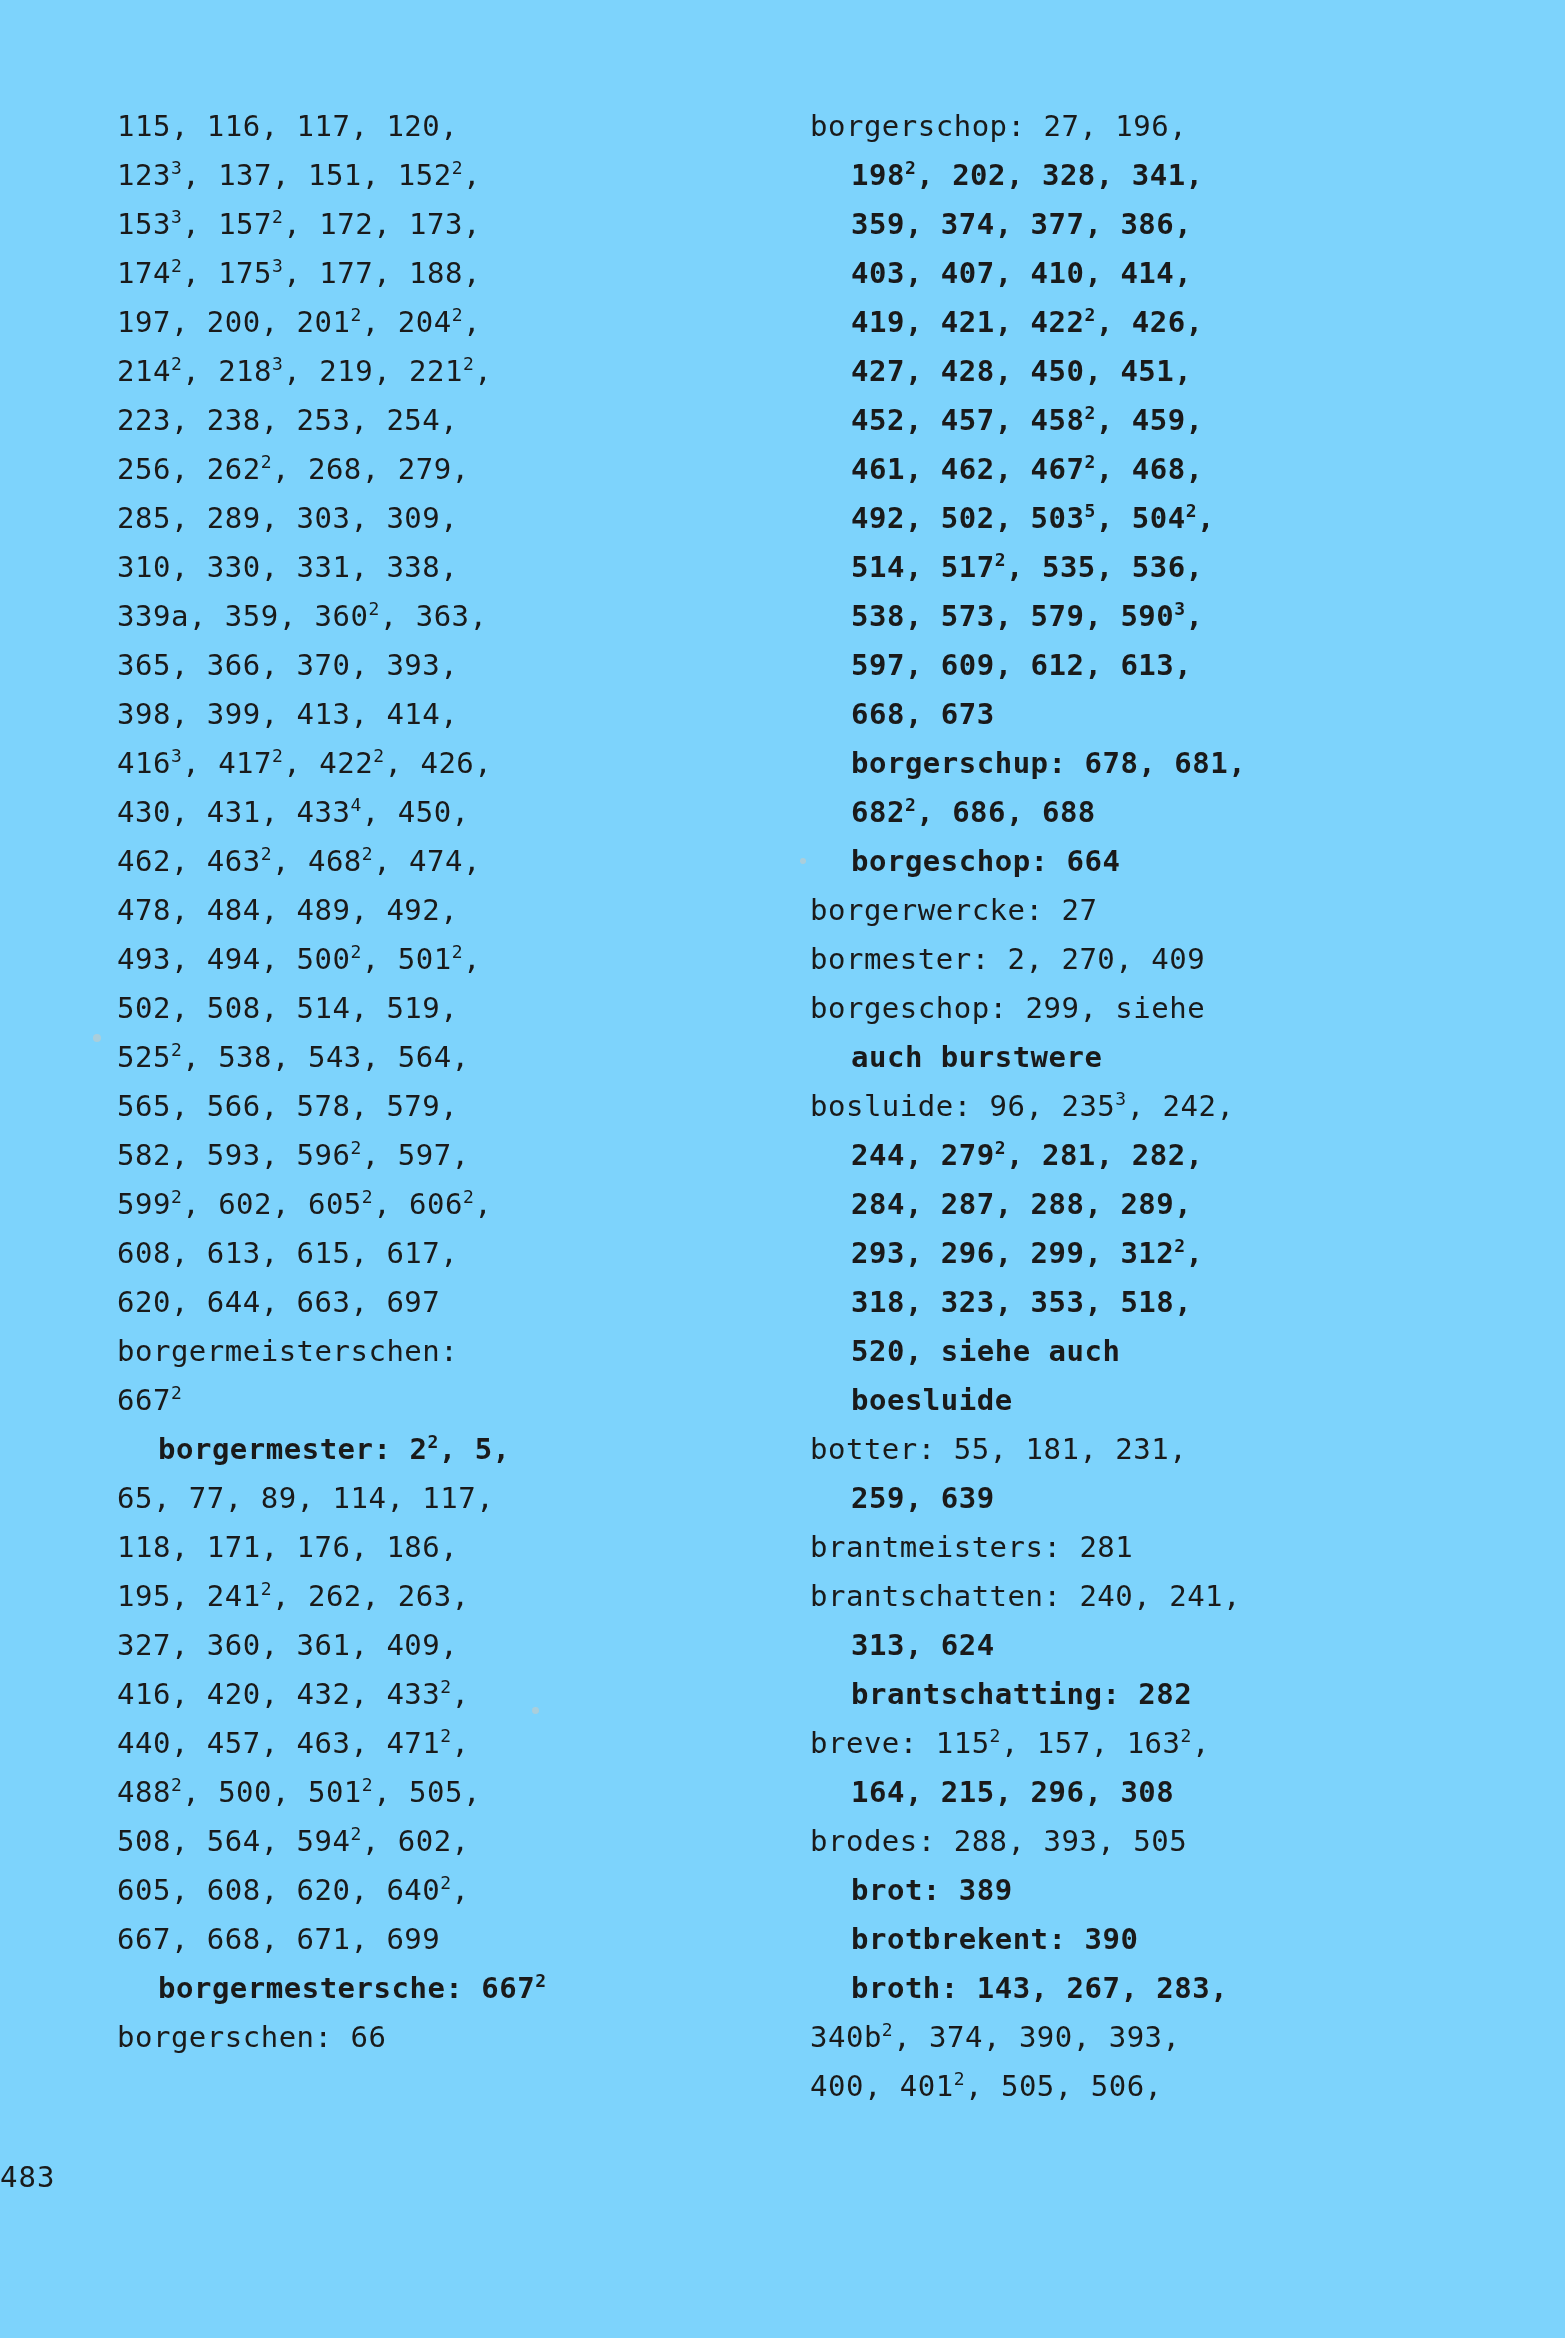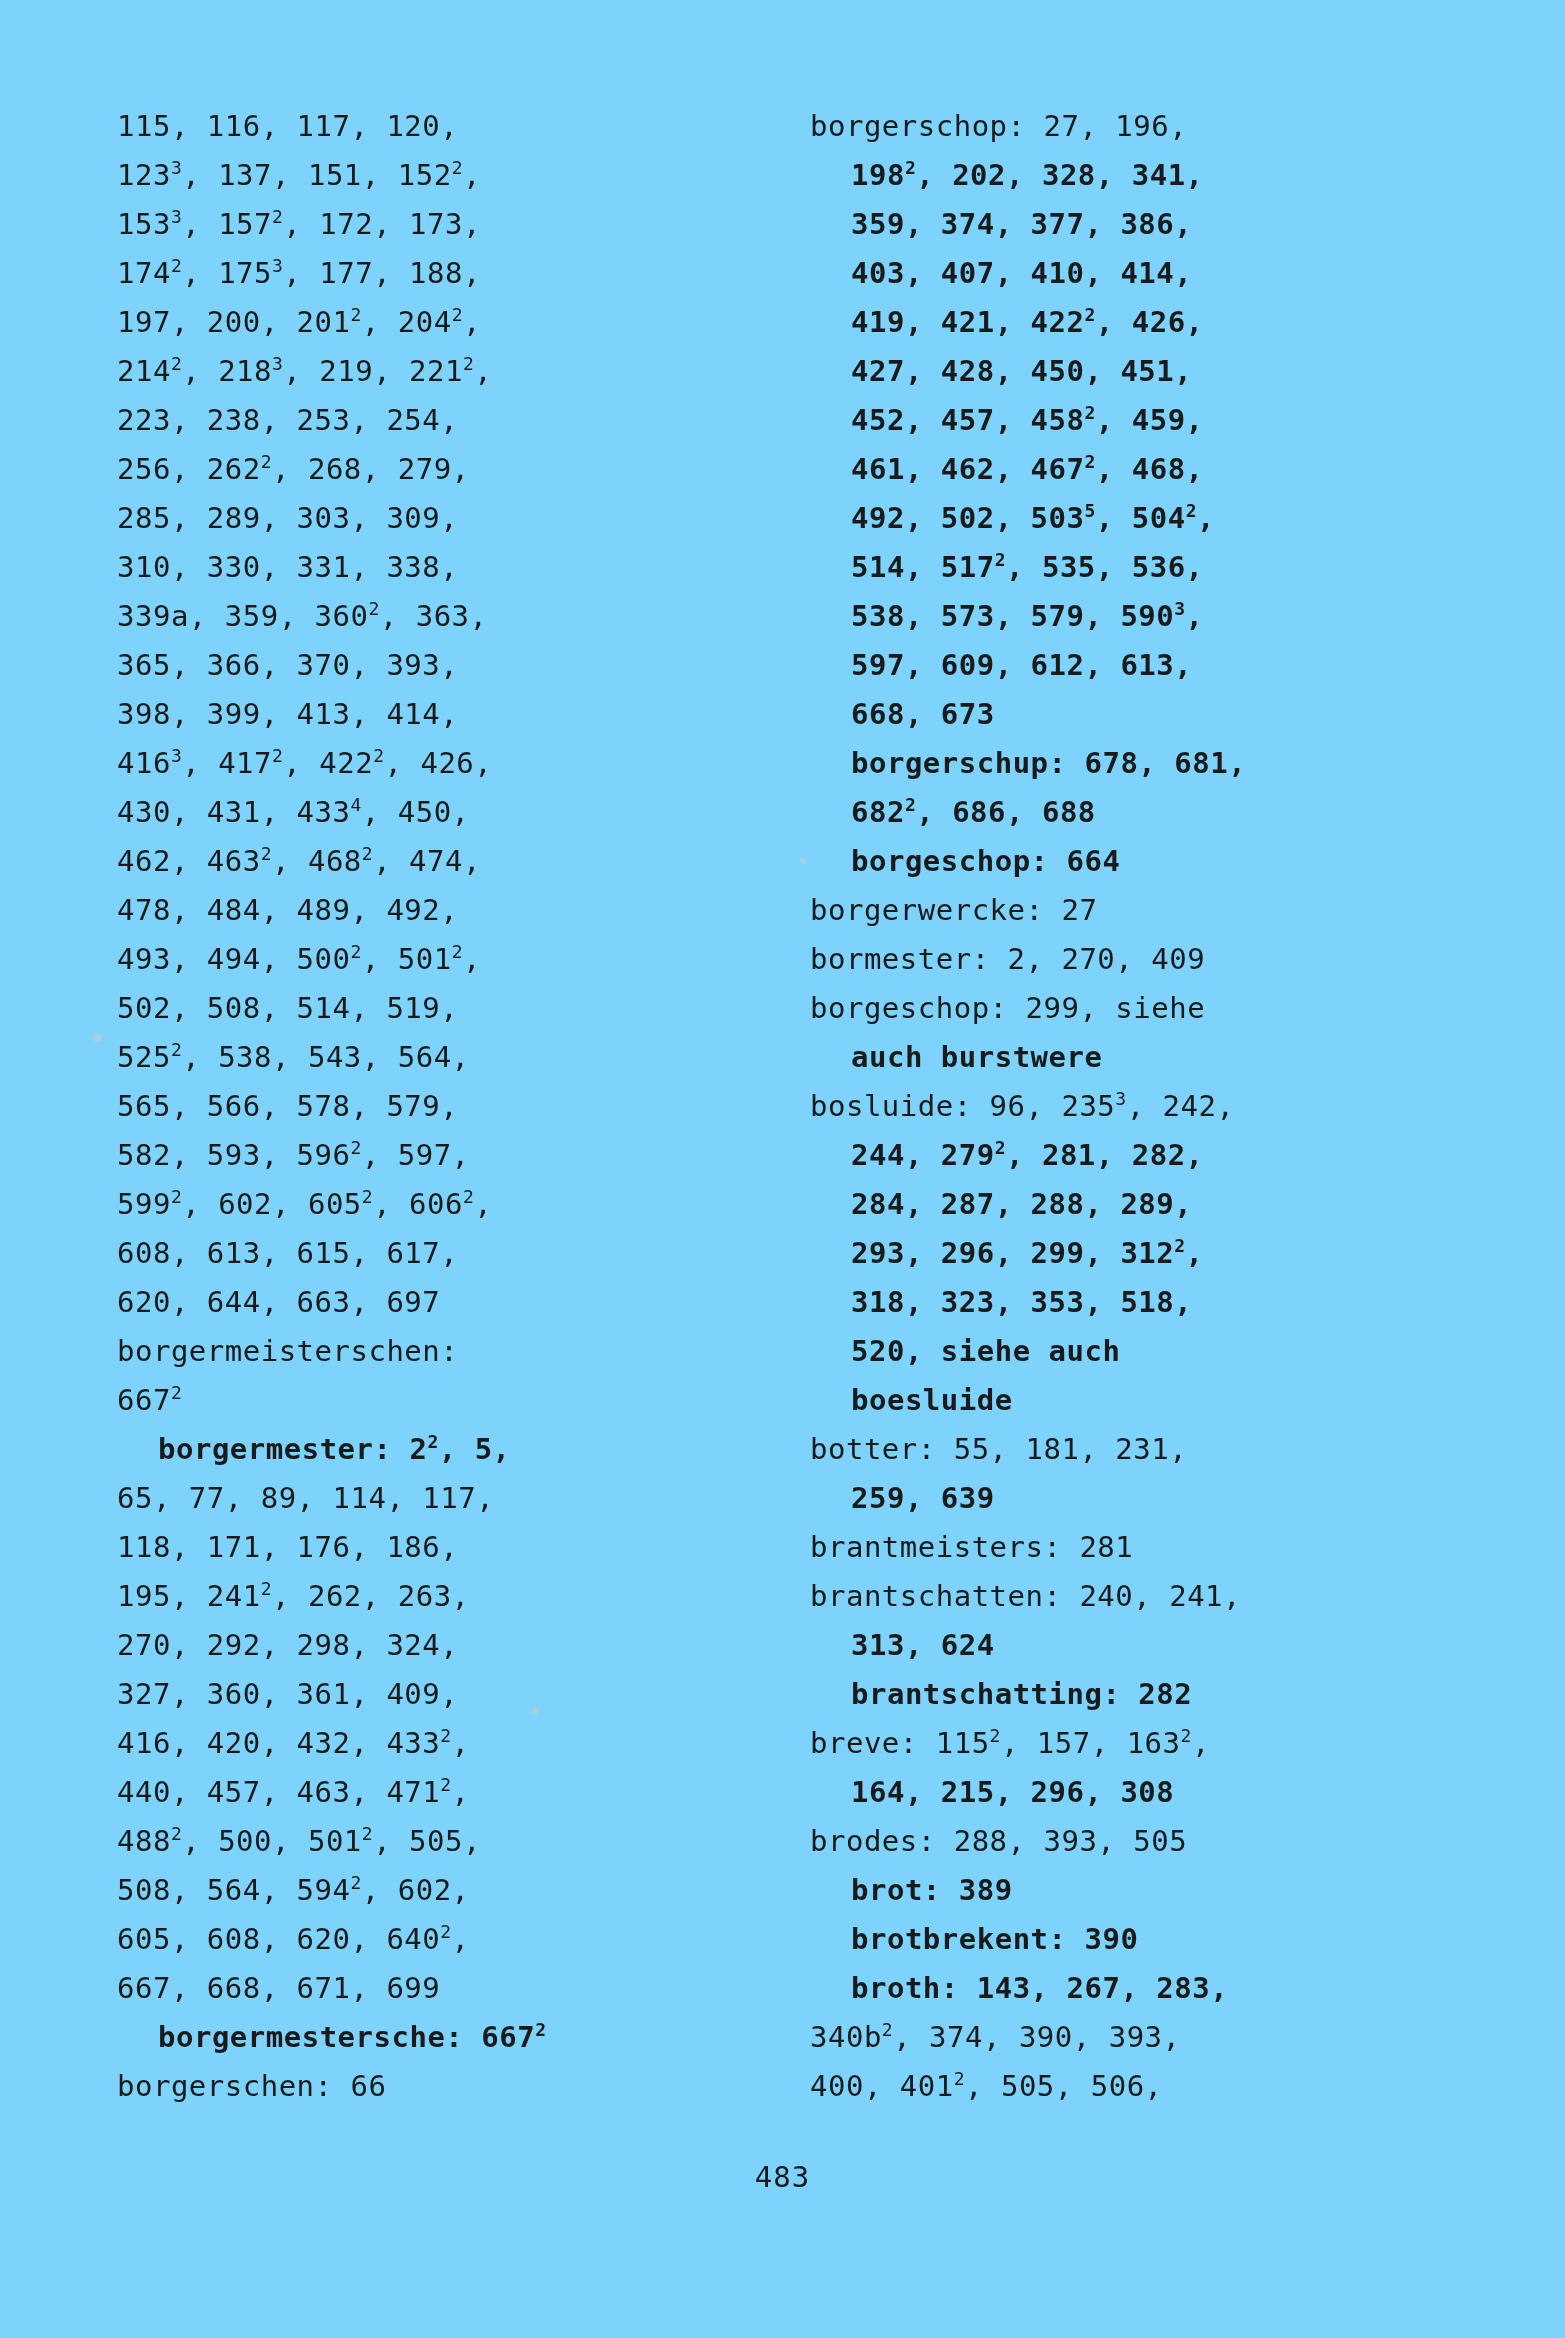--- a/index.html
+++ b/index.html
@@ -48,21 +48,21 @@
   sup {
     font-size: 0.62em;
     vertical-align: super;
     line-height: 0;
   }
   .pagenum {
     position: absolute;
     left: 0;
     top: 2160px;
     width: 1565px;
-    text-align: center;
+    text-align: left;
     font-size: 29px;
     font-family: "DejaVu Sans Mono", monospace;
     letter-spacing: 1px;
   }
   .speck {
     position: absolute;
     background: #cfcabf;
     border-radius: 50%;
     opacity: 0.55;
   }
@@ -102,21 +102,20 @@
         <div class="line">582, 593, 596<sup>2</sup>, 597,</div>
         <div class="line">599<sup>2</sup>, 602, 605<sup>2</sup>, 606<sup>2</sup>,</div>
         <div class="line">608, 613, 615, 617,</div>
         <div class="line">620, 644, 663, 697</div>
         <div class="line">borgermeisterschen:</div>
         <div class="line">667<sup>2</sup></div>
         <div class="line indent">borgermester: 2<sup>2</sup>, 5,</div>
         <div class="line">65, 77, 89, 114, 117,</div>
         <div class="line">118, 171, 176, 186,</div>
         <div class="line">195, 241<sup>2</sup>, 262, 263,</div>
-        <div class="line">270, 292, 298, 324,</div>
         <div class="line">327, 360, 361, 409,</div>
         <div class="line">416, 420, 432, 433<sup>2</sup>,</div>
         <div class="line">440, 457, 463, 471<sup>2</sup>,</div>
         <div class="line">488<sup>2</sup>, 500, 501<sup>2</sup>, 505,</div>
         <div class="line">508, 564, 594<sup>2</sup>, 602,</div>
         <div class="line">605, 608, 620, 640<sup>2</sup>,</div>
         <div class="line">667, 668, 671, 699</div>
         <div class="line indent">borgermestersche: 667<sup>2</sup></div>
         <div class="line">borgerschen: 66</div>
       </div>

